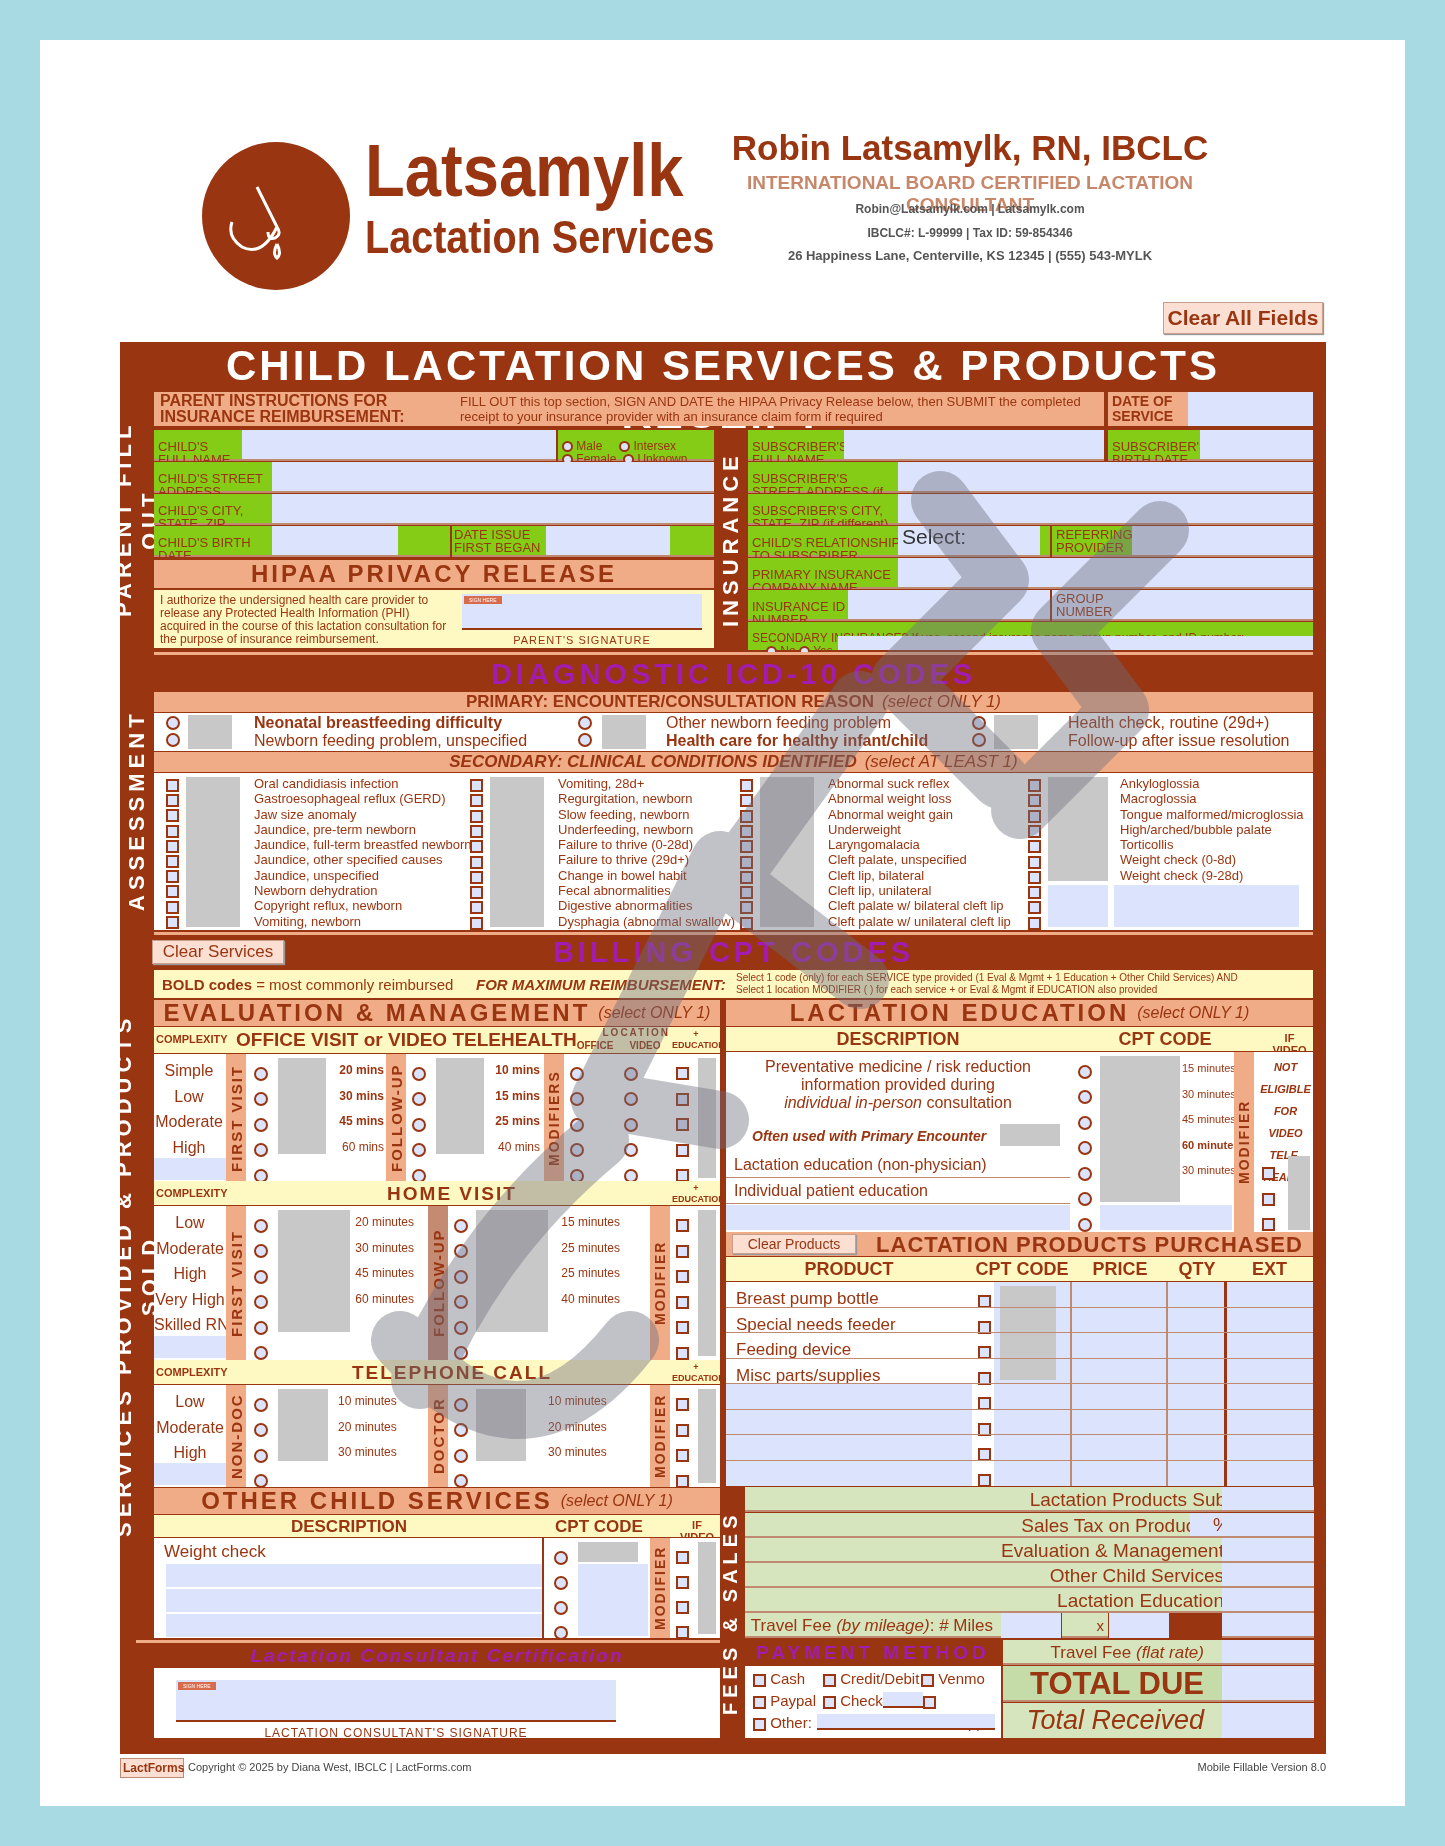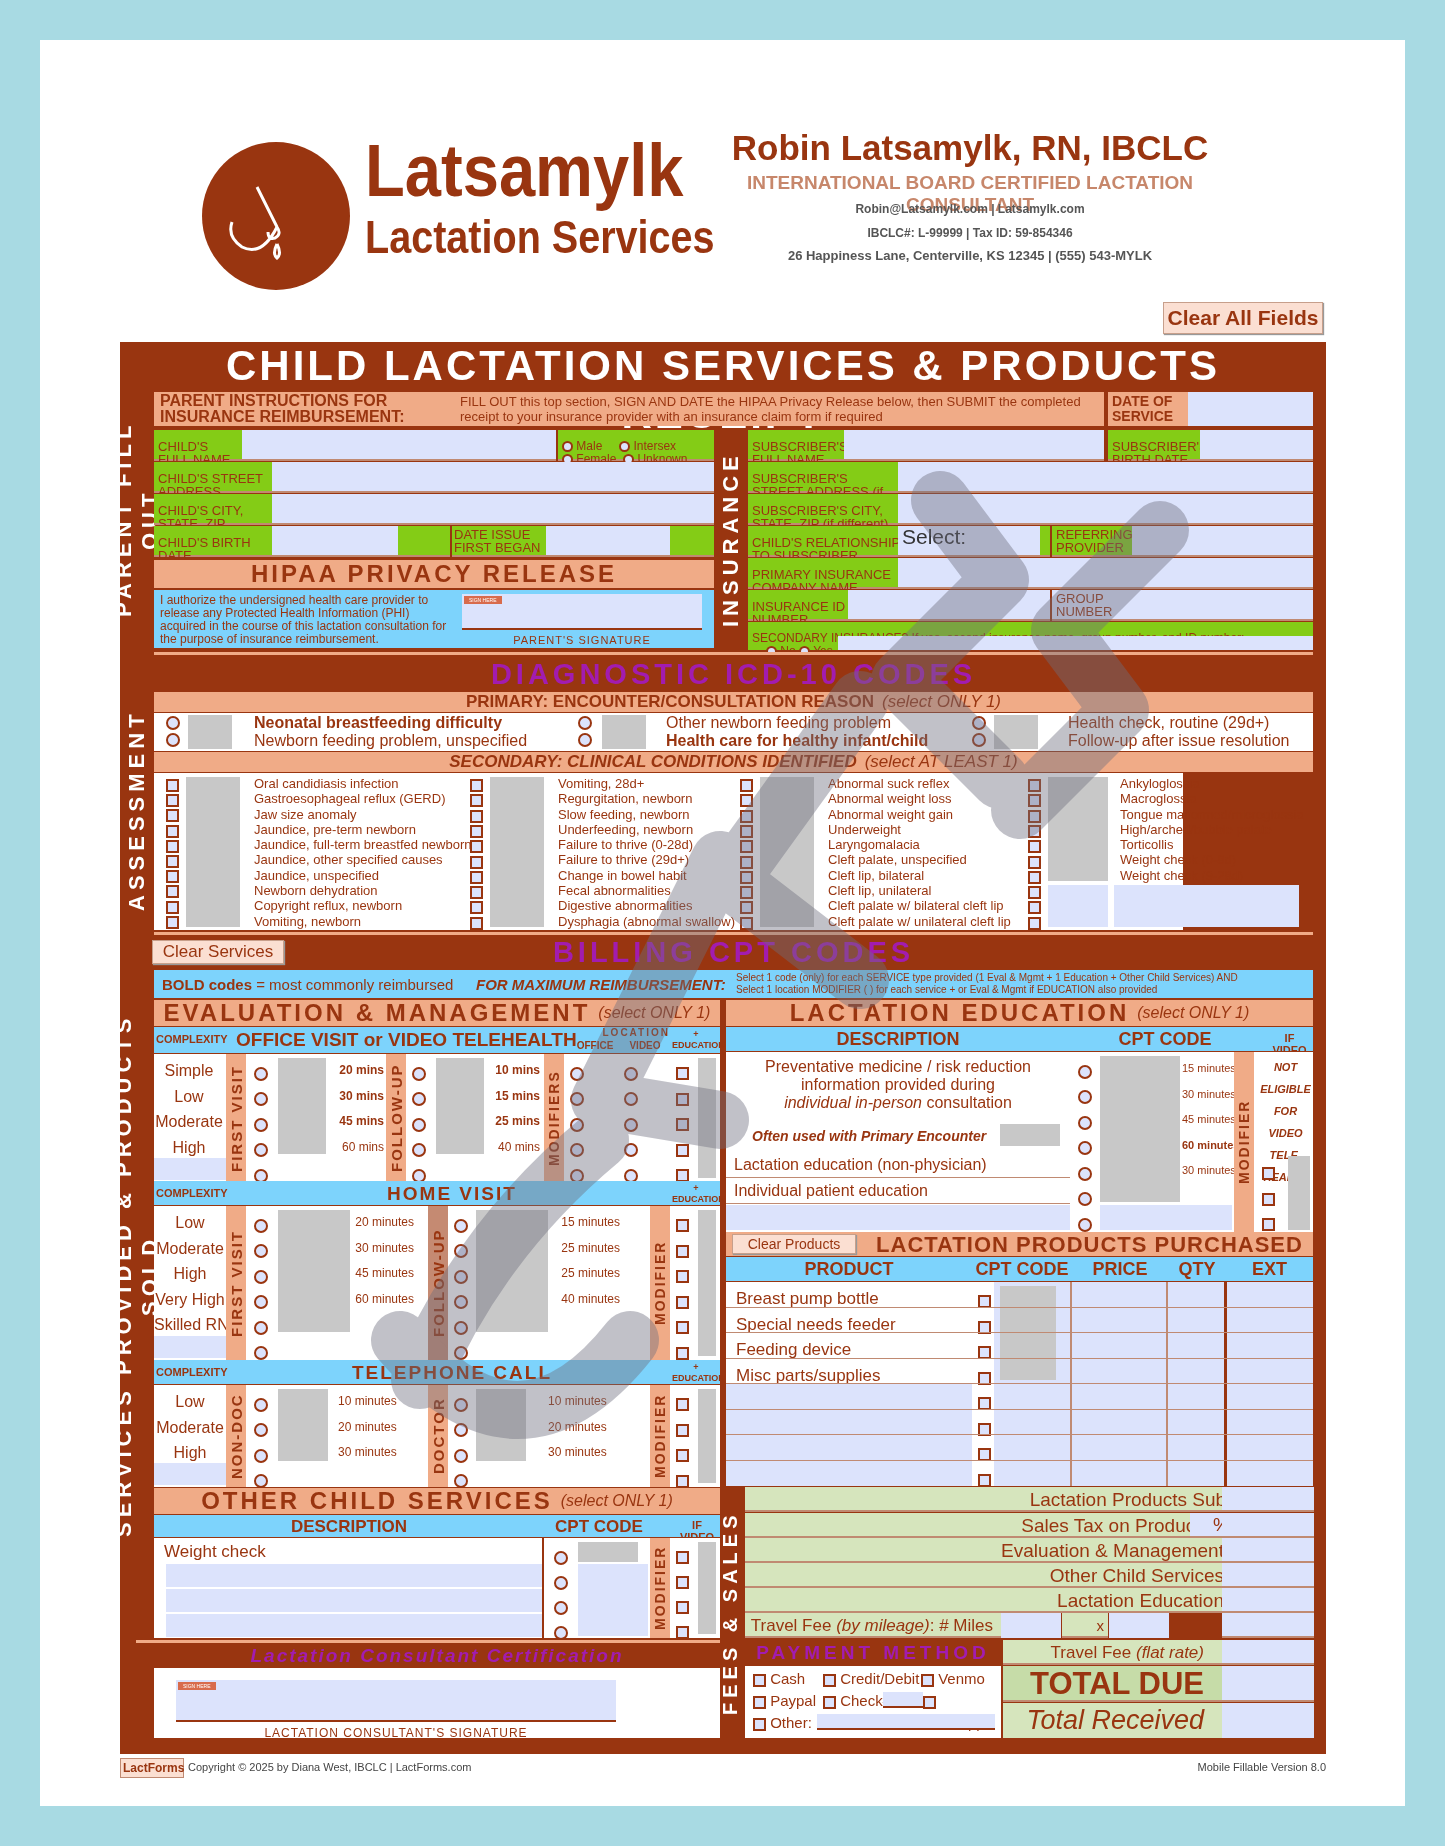--- a/index.html
+++ b/index.html
@@ -12,21 +12,21 @@
 .hdr-name{position:absolute;left:690px;top:128px;width:560px;text-align:center;font-size:35px;font-weight:bold;color:#993510}
 .hdr-sub{position:absolute;left:690px;top:172px;width:560px;text-align:center;font-size:19px;font-weight:bold;color:#c7876b}
 .hdr-line{position:absolute;left:690px;width:560px;text-align:center;font-size:12px;font-weight:bold;color:#555}
 .btn{background:#fbdfd2;border:1px solid #c79f8b;box-shadow:1px 1px 1px #999;color:#993510;font-weight:bold;cursor:pointer;display:flex;align-items:center;justify-content:center}
 .frame{position:absolute;left:120px;top:342px;width:1206px;height:1412px;background:#993510}
 .title{position:absolute;left:120px;top:342px;width:1206px;height:46px;color:#fff;font-size:42px;font-weight:bold;text-align:center;letter-spacing:3px;line-height:48px}
 .side{position:absolute;color:#fff;font-weight:bold;letter-spacing:5px;font-size:22px;writing-mode:vertical-rl;transform:rotate(180deg);text-align:center;display:flex;align-items:center;justify-content:center}
 .cell{position:absolute;background:#84cc16;border-bottom:2px solid #c08a72;font-size:13px;line-height:13px;padding:10px 4px;color:#993510}
 .fld{position:absolute;background:#dce3fc}
 .peach{background:#f0ab87}
-.lpeach{background:#7dd3fc}
+.lpeach{background:#fef9c3}
 .sec-h{position:absolute;display:flex;align-items:center;justify-content:center;font-weight:bold;color:#993510;letter-spacing:2px}
 .wh-h{position:absolute;display:flex;align-items:center;justify-content:center;font-weight:bold;color:#a21caf;letter-spacing:4px}
 .radio{display:inline-block;width:14px;height:14px;border:2px solid #993510;border-radius:50%;background:#dce3fc;vertical-align:middle}
 .chk{display:inline-block;width:13px;height:13px;border:2px solid #993510;background:#dce3fc;vertical-align:middle}
 .gray{position:absolute;background:#c8c8c8}
 .row-list{position:absolute;font-size:13px;line-height:15.3px;color:#993510}
 .row-list div{white-space:nowrap}
 .vlab{position:absolute;writing-mode:vertical-rl;transform:rotate(180deg);display:flex;align-items:center;justify-content:center;font-weight:bold;color:#993510;letter-spacing:2px;background:#f0ab87}
 .grid-row{position:absolute;border-bottom:1px solid #c08a72}
 .fee-row{position:absolute;left:745px;width:535px;height:25px;background:#d6e5bd;border-bottom:2px solid #c08a72;font-size:19px;text-align:right;padding-right:18px;line-height:25px;color:#993510}
@@ -163,21 +163,21 @@
   <span class="radio abs" style="left:818px;top:3px"></span>
   <span class="radio abs" style="left:818px;top:20px"></span>
   <div class="gray" style="left:840px;top:2px;width:44px;height:34px"></div>
   <div class="abs" style="left:914px;top:1px;font-size:16px">Health check, routine (29d+)</div>
   <div class="abs" style="left:914px;top:19px;font-size:16px">Follow-up after issue resolution</div>
 </div>
 <div class="sec-h peach" style="left:154px;top:752px;width:1159px;height:20px;font-size:17px;letter-spacing:0">
   <i style="margin-right:8px">SECONDARY:  CLINICAL CONDITIONS IDENTIFIED</i>
   <i style="font-weight:normal">(select AT LEAST 1)</i>
 </div>
-<div class="abs" style="left:154px;top:773px;width:1029px;height:157px;background:#fff">
+<div class="abs" style="left:154px;top:773px;width:1159px;height:157px;background:#fff">
   <div class="row-list" style="left:12px;top:4px;line-height:15.2px">
     <div><span class="chk"></span></div>
       <div><span class="chk"></span></div>
       <div><span class="chk"></span></div>
       <div><span class="chk"></span></div>
       <div><span class="chk"></span></div>
       <div><span class="chk"></span></div>
       <div><span class="chk"></span></div>
       <div><span class="chk"></span></div>
       <div><span class="chk"></span></div>

